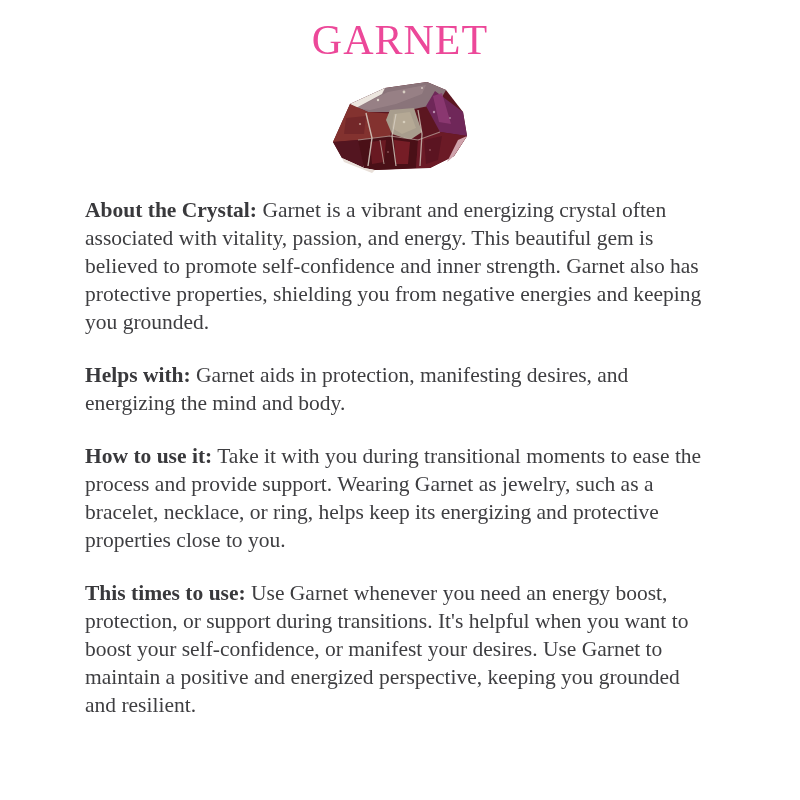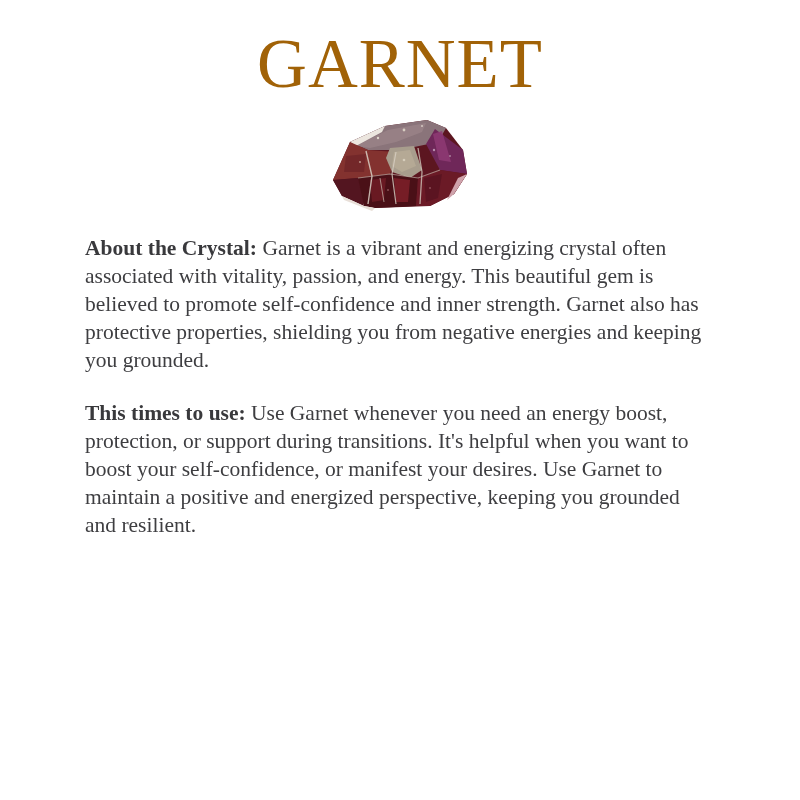--- a/index.html
+++ b/index.html
@@ -9,26 +9,26 @@
   }
   .page {
     position: relative;
     width: 800px;
     height: 800px;
     background: #ffffff;
     overflow: hidden;
     font-family: "Liberation Serif", serif;
   }
   .title {
-    margin: 28px 0 0 0;
+    margin: 18px 0 0 0;
     text-align: center;
-    font-size: 69px;
+    font-size: 42px;
     font-weight: 400;
     letter-spacing: 1px;
-    color: #a16207;
+    color: #ec4899;
     font-family: "Liberation Serif", serif;
     line-height: 1.05;
   }
   .image-wrap {
     width: 140px;
     margin: 16px auto 0 auto;
     text-align: center;
   }
   .image-wrap svg {
     display: block;
@@ -101,18 +101,20 @@
       <circle cx="74" cy="44" r="1.3" fill="#d9d0bf" opacity="0.9"></circle>
       <circle cx="30" cy="46" r="1.1" fill="#c9a79d" opacity="0.8"></circle>
       <circle cx="58" cy="74" r="1" fill="#a06a6e" opacity="0.7"></circle>
       <circle cx="100" cy="72" r="1.1" fill="#9c5f68" opacity="0.7"></circle>
     </svg>
   </div>
 
   <div class="content">
     <p><b>About the Crystal:</b> <span>Garnet is a vibrant and energizing crystal often associated with vitality, passion, and energy. This beautiful gem is believed to promote self-confidence and inner strength. Garnet also has protective properties, shielding you from negative energies and keeping you grounded.</span></p>
 
+    <p><b>Helps with:</b> <span>Garnet aids in protection, manifesting desires, and energizing the mind and body.</span></p>
 
+    <p><b>How to use it:</b> <span>Take it with you during transitional moments to ease the process and provide support. Wearing Garnet as jewelry, such as a bracelet, necklace, or ring, helps keep its energizing and protective properties close to you.</span></p>
 
     <p><b>This times to use:</b> <span>Use Garnet whenever you need an energy boost, protection, or support during transitions. It's helpful when you want to boost your self-confidence, or manifest your desires. Use Garnet to maintain a positive and energized perspective, keeping you grounded and resilient.</span></p>
   </div>
 
 </div>
 
 </body></html>

